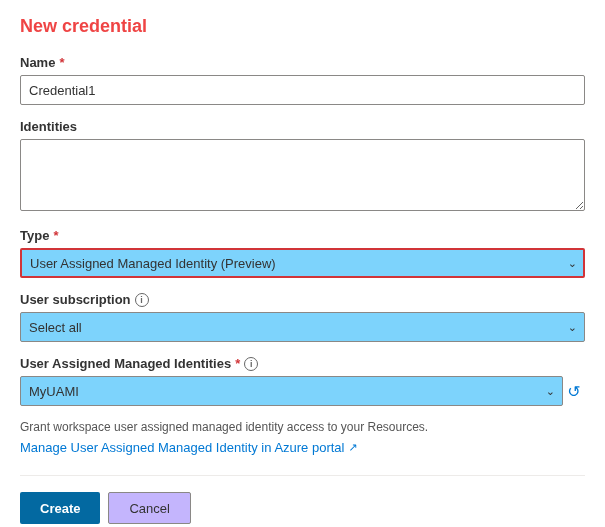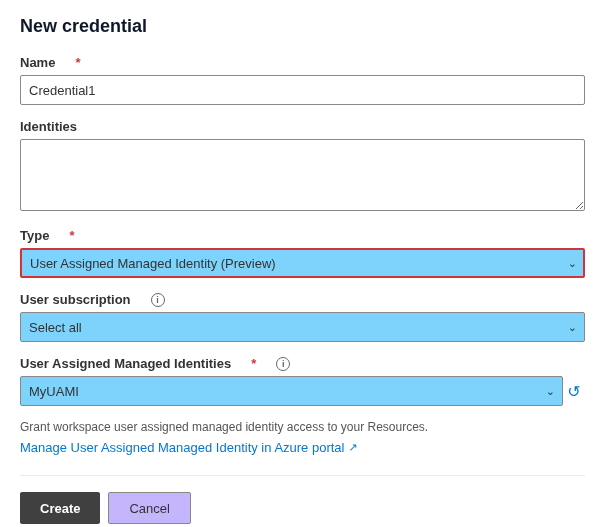--- a/index.html
+++ b/index.html
@@ -17,32 +17,32 @@
       min-height: 527px;
     }
 
     .page-container {
       padding: 16px 20px 20px 20px;
     }
 
     .page-title {
       font-size: 18px;
       font-weight: 600;
-      color: #0f172a;
+      color: #ef4444;
       margin-bottom: 18px;
     }
 
     .form-group {
       margin-bottom: 14px;
     }
 
     .form-label {
       display: flex;
       align-items: center;
-      gap: 20px;
+      gap: 4px;
       font-size: 13px;
       font-weight: 600;
       color: #333;
       margin-bottom: 5px;
     }
 
     .required-star {
       color: #d13438;
       font-weight: 600;
     }
@@ -168,21 +168,21 @@
     }
 
     .footer-buttons {
       display: flex;
       gap: 8px;
     }
 
     .btn-create {
       height: 32px;
       padding: 0 20px;
-      background: #404040;
+      background: #0369a1;
       color: #fff;
       border: none;
       border-radius: 2px;
       font-size: 13px;
       font-weight: 600;
       cursor: pointer;
     }
 
     .btn-cancel {
       height: 32px;

